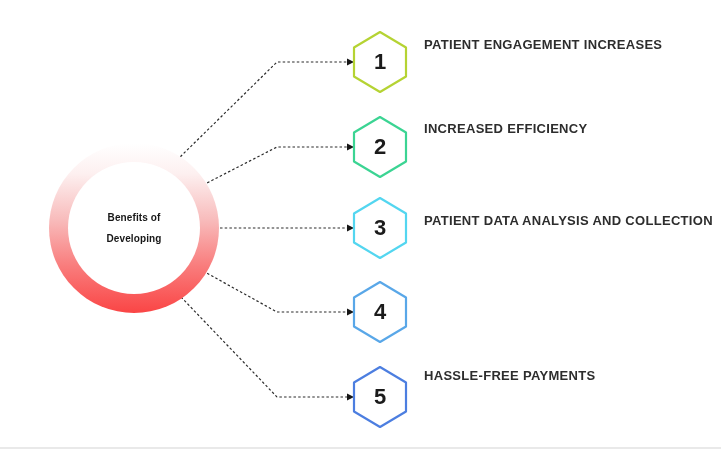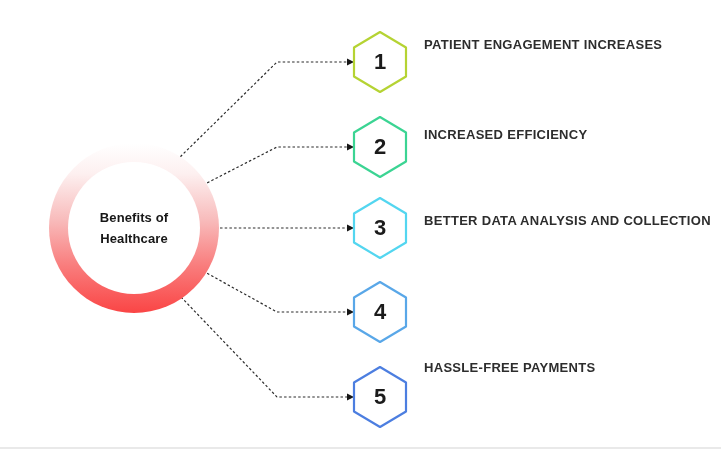--- a/index.html
+++ b/index.html
@@ -17,21 +17,21 @@
   .circle{
     position:absolute;left:49px;top:143px;width:170px;height:170px;
     border-radius:50%;
     background:linear-gradient(180deg,#ffffff 0%,#fdf0f0 18%,#f8bcbc 45%,#f97d7d 72%,#fa4545 100%);
   }
   .circle-inner{
     position:absolute;inset:19px;background:#ffffff;border-radius:50%;
     display:flex;align-items:center;justify-content:center;text-align:center;
   }
   .title{
-    font-size:13px;line-height:21px;font-weight:bold;color:#171717;
+    font-size:10px;line-height:21px;font-weight:bold;color:#171717;
     letter-spacing:0.1px;
   }
 
   .hex{position:absolute;left:352px;width:56px;height:62px;}
   .hex svg{position:absolute;left:0;top:0;width:56px;height:62px;}
   .hex polygon{fill:#ffffff;stroke-width:2.2;stroke-linejoin:round;}
   .hex .num{
     position:absolute;inset:0;display:flex;align-items:center;justify-content:center;
     font-size:22px;font-weight:bold;color:#1b1b1b;
   }
@@ -59,59 +59,59 @@
     <polyline points="203,271 277,312 348,312"></polyline>
     <polygon class="arrow" points="347,308.5 354,312 347,315.5"></polygon>
     <polyline points="181,297 277,397 348,397"></polyline>
     <polygon class="arrow" points="347,393.5 354,397 347,400.5"></polygon>
   </svg>
 
   <div class="circle">
     <div class="circle-inner">
       <div class="title">
         <div>Benefits of</div>
-        <div>Healthcare</div>
+        <div>Developing</div>
       </div>
     </div>
   </div>
 
   <div class="hex" style="top:31px">
     <svg viewBox="0 0 56 62">
         <polygon points="28,1 54,16.5 54,45.5 28,61 2,45.5 2,16.5" stroke="#b5d333"></polygon>
       </svg>
     <span class="num">1</span>
   </div>
   <div class="benefit-label" style="top:37px">PATIENT ENGAGEMENT INCREASES</div>
 
   <div class="hex" style="top:116px">
     <svg viewBox="0 0 56 62">
         <polygon points="28,1 54,16.5 54,45.5 28,61 2,45.5 2,16.5" stroke="#3bd493"></polygon>
       </svg>
     <span class="num">2</span>
   </div>
-  <div class="benefit-label" style="top:127px">INCREASED EFFICIENCY</div>
+  <div class="benefit-label" style="top:121px">INCREASED EFFICIENCY</div>
 
   <div class="hex" style="top:197px">
     <svg viewBox="0 0 56 62">
         <polygon points="28,1 54,16.5 54,45.5 28,61 2,45.5 2,16.5" stroke="#53d6f0"></polygon>
       </svg>
     <span class="num">3</span>
   </div>
-  <div class="benefit-label" style="top:213px">BETTER DATA ANALYSIS AND COLLECTION</div>
+  <div class="benefit-label" style="top:213px">PATIENT DATA ANALYSIS AND COLLECTION</div>
 
   <div class="hex" style="top:281px">
     <svg viewBox="0 0 56 62">
         <polygon points="28,1 54,16.5 54,45.5 28,61 2,45.5 2,16.5" stroke="#59a7e8"></polygon>
       </svg>
     <span class="num">4</span>
   </div>
 
   <div class="hex" style="top:366px">
     <svg viewBox="0 0 56 62">
         <polygon points="28,1 54,16.5 54,45.5 28,61 2,45.5 2,16.5" stroke="#4c7ee0"></polygon>
       </svg>
     <span class="num">5</span>
   </div>
-  <div class="benefit-label" style="top:360px">HASSLE-FREE PAYMENTS</div>
+  <div class="benefit-label" style="top:368px">HASSLE-FREE PAYMENTS</div>
 
   <div class="divider"></div>
 
 </div>
 
 </body></html>

